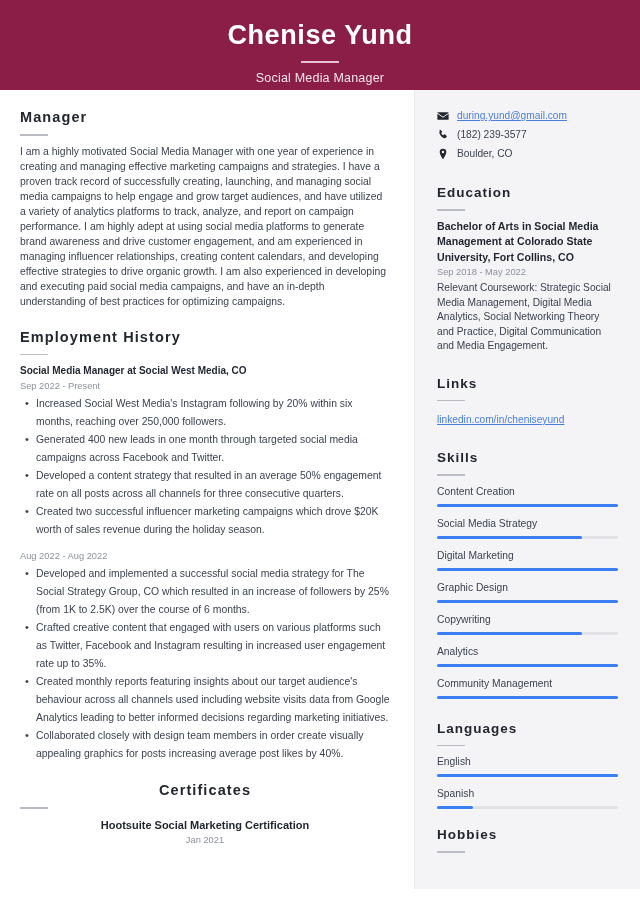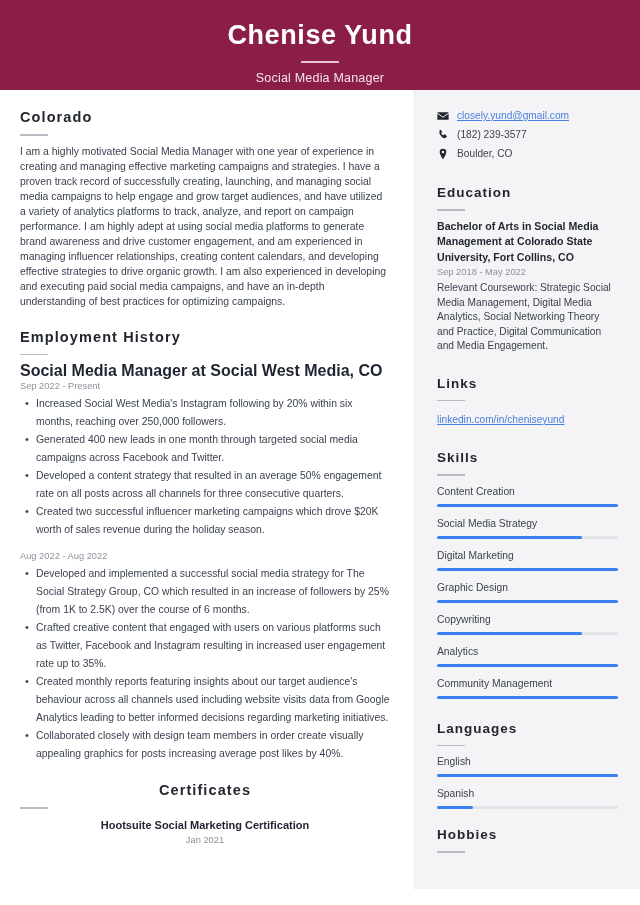--- a/index.html
+++ b/index.html
@@ -84,21 +84,21 @@
   }
 
   
   .profile-text {
     font-size: 10.4px;
     line-height: 15.1px;
     color: #3b4250;
   }
   .job { margin-bottom: 10px; }
   .job-title {
-    font-size: 16px;
+    font-size: 10px;
     font-weight: bold;
     color: #1f2430;
     line-height: 16px;
   }
   .job-date {
     font-size: 9.3px;
     color: #8c919b;
     line-height: 14px;
     margin-bottom: 2px;
   }
@@ -225,21 +225,21 @@
     <div class="header-name">Chenise Yund</div>
     <div class="header-rule"></div>
     <div class="header-title">Social Media Manager</div>
   </div>
 
   <div class="body">
 
     <div class="main">
 
       <div class="section">
-        <div class="section-heading">Colorado</div>
+        <div class="section-heading">Manager</div>
         <div class="heading-rule"></div>
         <div class="profile-text">I am a highly motivated Social Media Manager with one year of experience in creating and managing effective marketing campaigns and strategies. I have a proven track record of successfully creating, launching, and managing social media campaigns to help engage and grow target audiences, and have utilized a variety of analytics platforms to track, analyze, and report on campaign performance. I am highly adept at using social media platforms to generate brand awareness and drive customer engagement, and am experienced in managing influencer relationships, creating content calendars, and developing effective strategies to drive organic growth. I am also experienced in developing and executing paid social media campaigns, and have an in-depth understanding of best practices for optimizing campaigns.</div>
       </div>
 
       <div class="section" style="margin-top:18px;">
         <div class="section-heading">Employment History</div>
         <div class="heading-rule"></div>
 
         <div class="job">
           <div class="job-title">Social Media Manager at Social West Media, CO</div>
@@ -276,21 +276,21 @@
 
     <div class="sidebar">
 
       <div class="contact-list">
         <div class="contact-row">
           <span class="contact-icon">
             <svg width="12" height="12" viewBox="0 0 16 16" fill="#22262e">
                 <path d="M1 3h14a.5.5 0 0 1 .5.5v.2L8 9 .5 3.7v-.2A.5.5 0 0 1 1 3zm-.5 2.1L8 10.2l7.5-5.1v7.4a.5.5 0 0 1-.5.5H1a.5.5 0 0 1-.5-.5V5.1z"></path>
               </svg>
           </span>
-          <a class="contact-link" href="#">closely.yund@gmail.com</a>
+          <a class="contact-link" href="#">during.yund@gmail.com</a>
         </div>
         <div class="contact-row">
           <span class="contact-icon">
             <svg width="12" height="12" viewBox="0 0 16 16" fill="#22262e">
                 <path d="M3.4 1.2c.4-.4 1-.4 1.4 0l1.8 1.8c.4.4.4 1 0 1.4l-1 1c.5 1.4 1.6 2.5 3 3l1-1c.4-.4 1-.4 1.4 0l1.8 1.8c.4.4.4 1 0 1.4l-1.1 1.1c-.6.6-1.5.8-2.3.5C7 11.4 4.6 9 3.2 5.6c-.3-.8-.1-1.7.5-2.3l-.3-2.1z"></path>
               </svg>
           </span>
           <span class="contact-text">(182) 239-3577</span>
         </div>
         <div class="contact-row">

